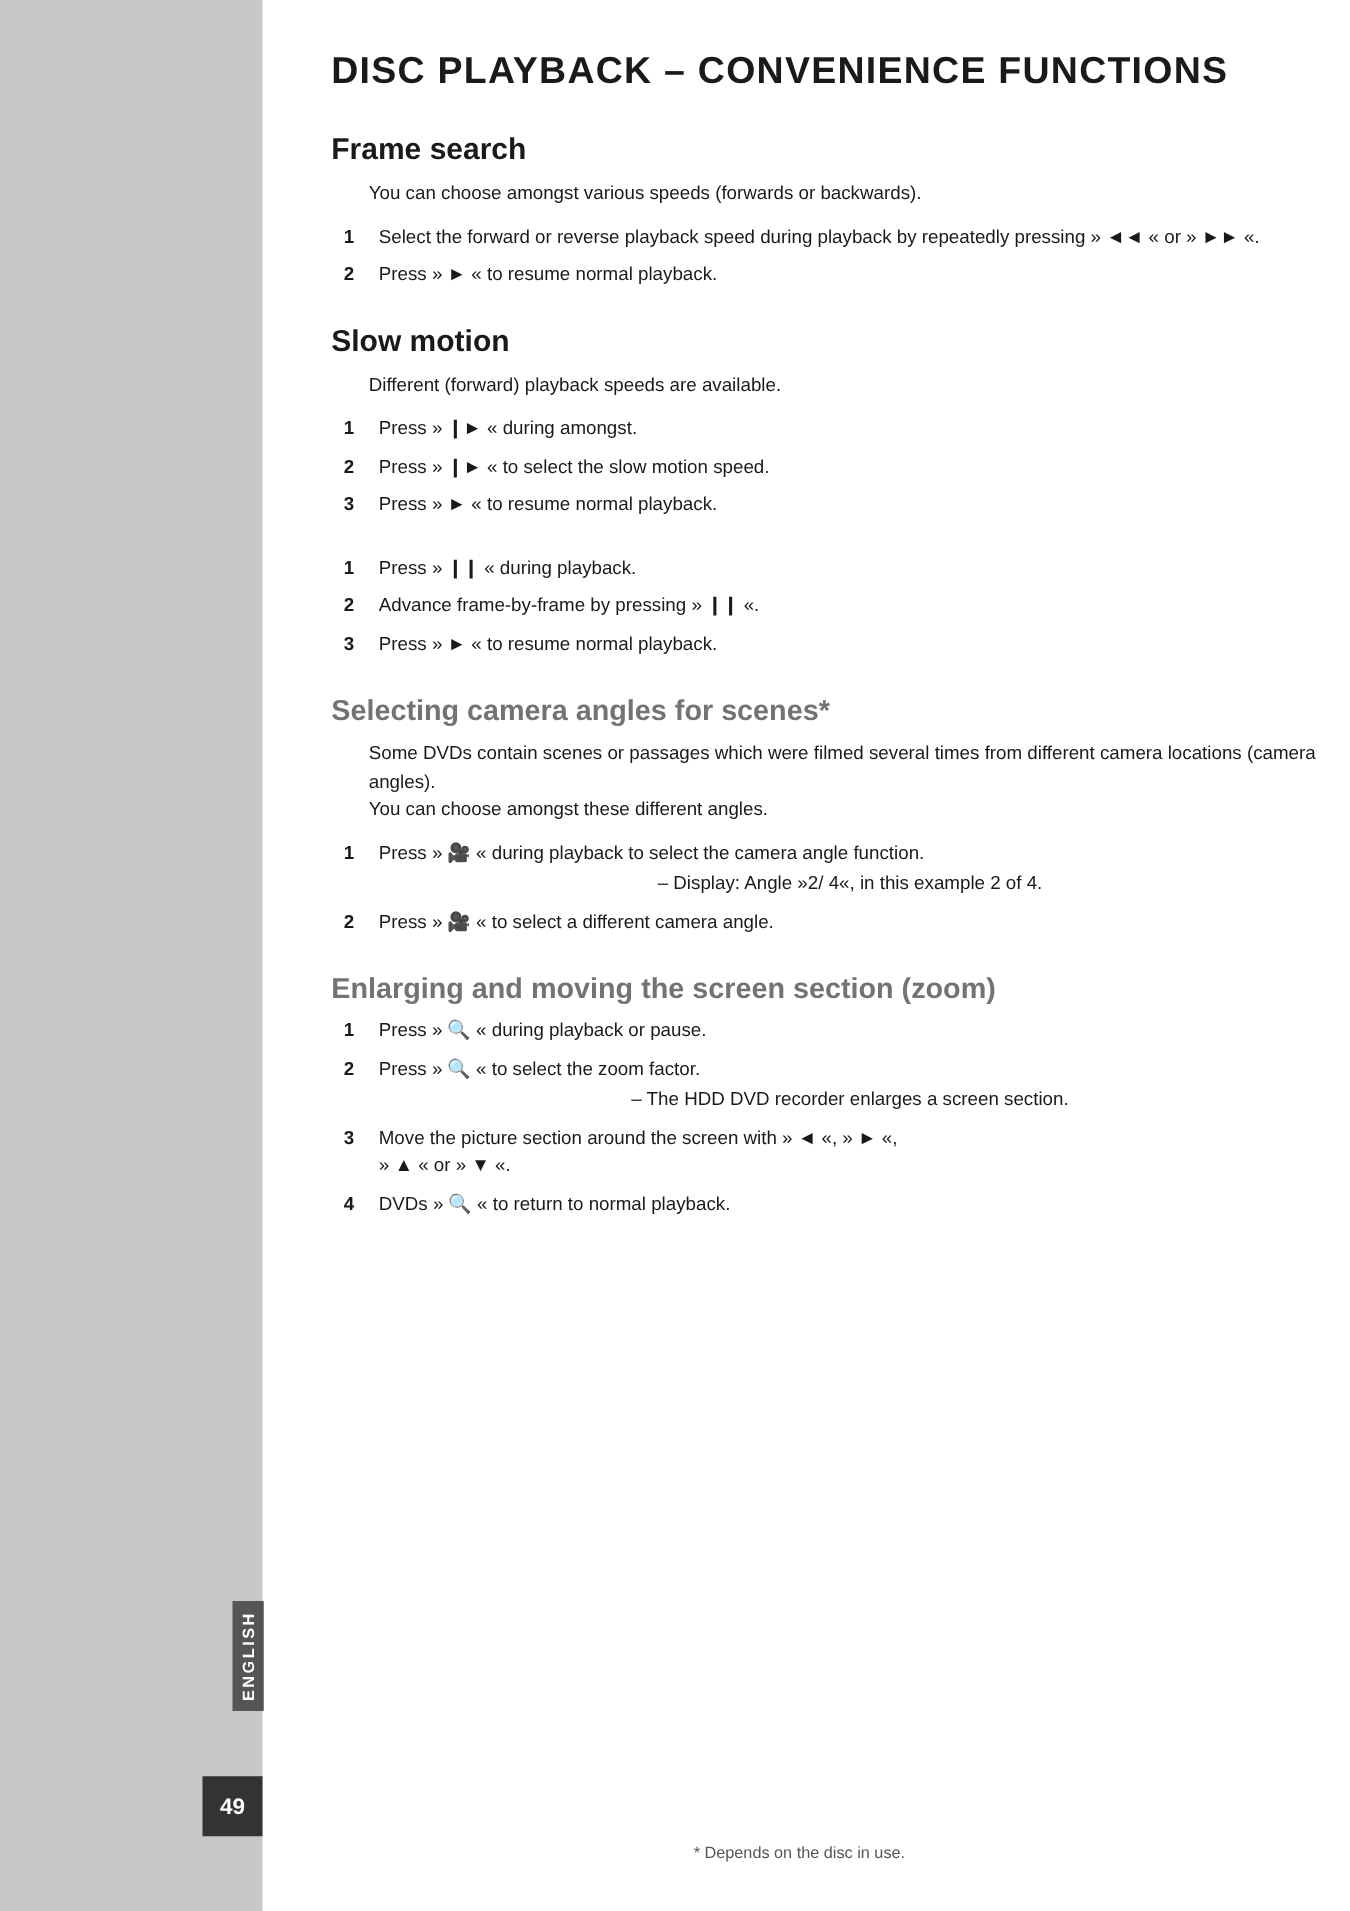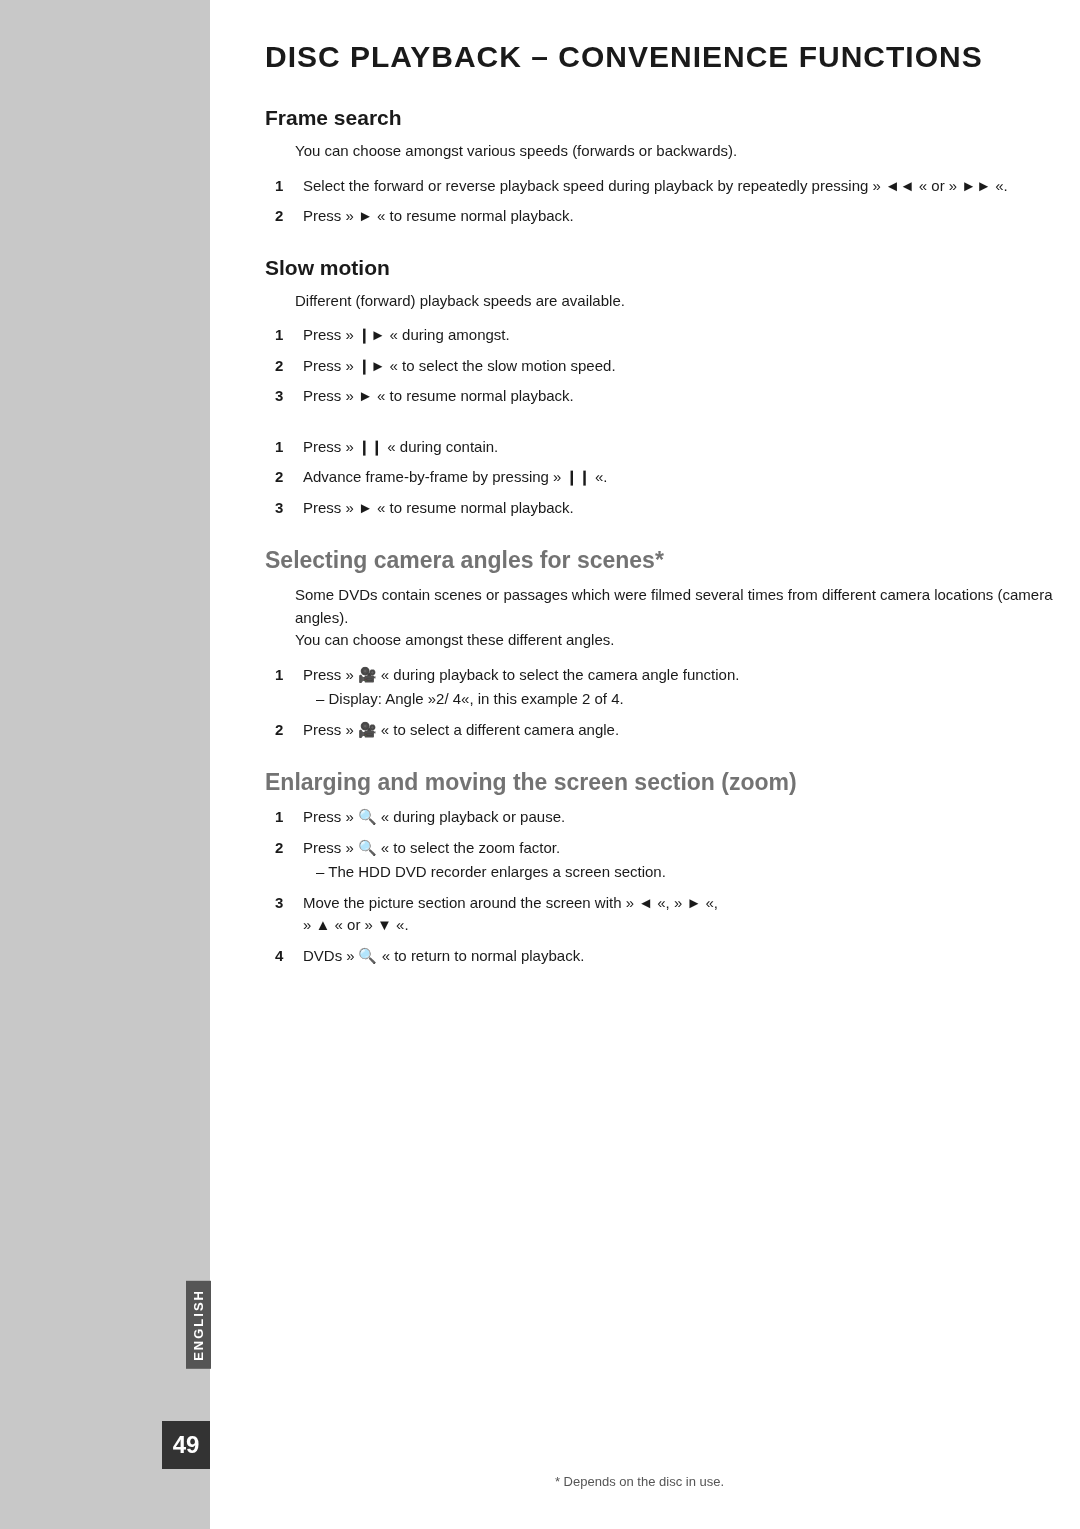--- a/index.html
+++ b/index.html
@@ -42,42 +42,42 @@
       position: absolute;
       bottom: 60px;
       right: 0px;
       background: #333333;
       color: #ffffff;
       width: 48px;
       height: 48px;
       display: flex;
       align-items: center;
       justify-content: center;
-      font-size: 24px;
+      font-size: 18px;
       font-weight: bold;
       text-align: right;
     }
 
     .main-content {
       flex: 1;
       padding: 40px 25px 40px 55px;
       position: relative;
     }
 
     .page-title {
       font-size: 30px;
       font-weight: 900;
       text-transform: uppercase;
       letter-spacing: 1px;
       margin-bottom: 32px;
       color: #1a1a1a;
     }
 
     .section-title {
-      font-size: 21px;
+      font-size: 24px;
       font-weight: 900;
       margin-bottom: 10px;
       color: #1a1a1a;
     }
 
     .section-title-large {
       font-size: 23px;
       font-weight: 900;
       margin-bottom: 10px;
       color: #737373;
@@ -113,23 +113,24 @@
       flex-shrink: 0;
     }
 
     .step-text {
       font-size: 15px;
       flex: 1;
     }
 
     .step-sub {
       display: block;
-      margin-left: 13px;
+      margin-left: 2px;
       margin-top: 2px;
       font-size: 15px;
+      text-align: center;
     }
 
     .footnote {
       position: absolute;
       bottom: 40px;
       left: 0;
       right: 11px;
       text-align: center;
       font-size: 13px;
       color: #555;
@@ -178,21 +179,21 @@
         <span class="step-num">3</span>
         <span class="step-text">Press » ► « to resume normal playback.</span>
       </li>
     </ol>
   </div>
 
   <div class="section">
     <ol class="steps">
       <li class="step">
         <span class="step-num">1</span>
-        <span class="step-text">Press » ❙❙ « during contain.</span>
+        <span class="step-text">Press » ❙❙ « during playback.</span>
       </li>
       <li class="step">
         <span class="step-num">2</span>
         <span class="step-text">Advance frame-by-frame by pressing » ❙❙ «.</span>
       </li>
       <li class="step">
         <span class="step-num">3</span>
         <span class="step-text">Press » ► « to resume normal playback.</span>
       </li>
     </ol>

